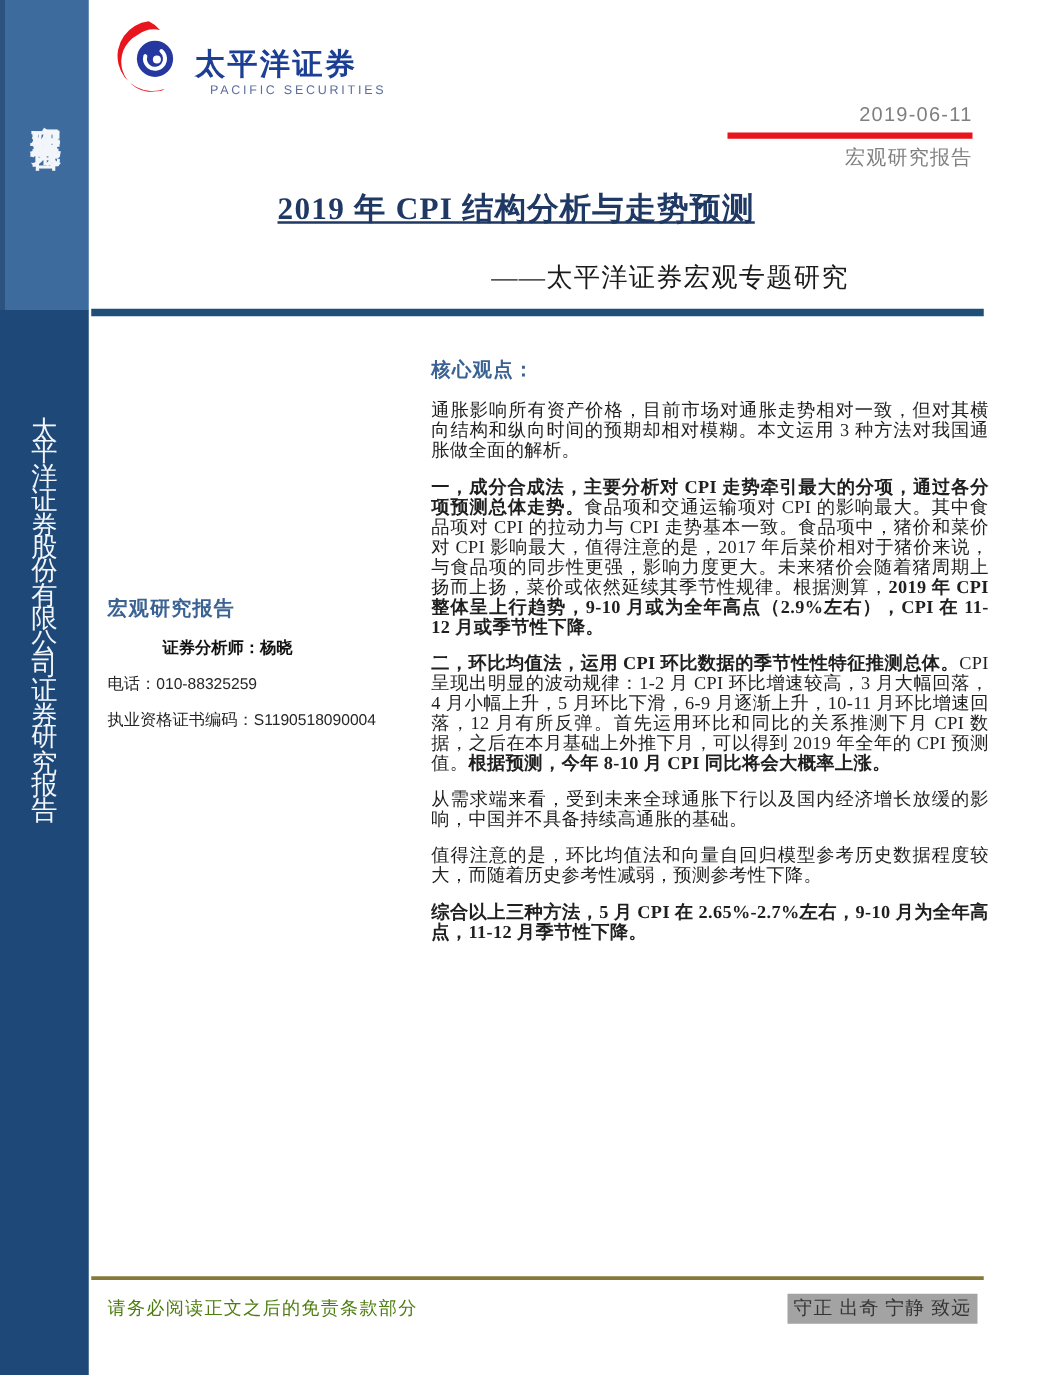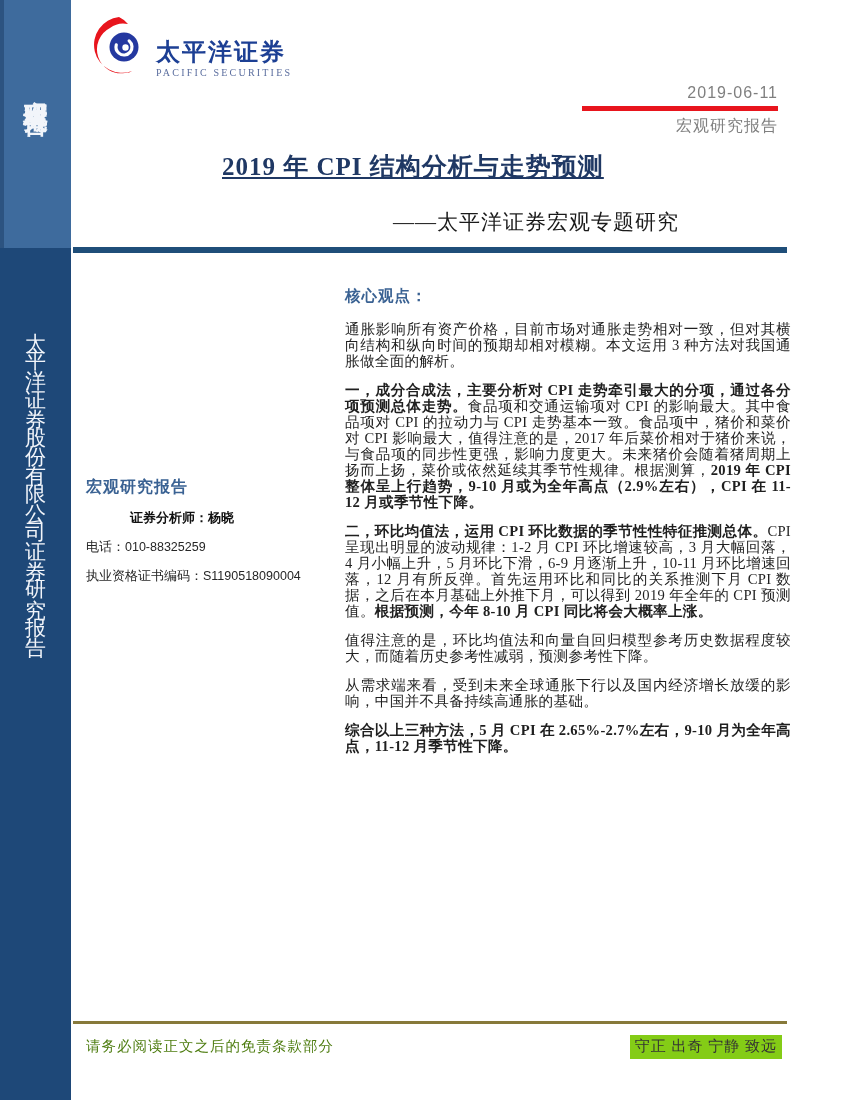--- a/index.html
+++ b/index.html
@@ -47,22 +47,22 @@
     position: absolute; left: 88px; top: 16px;
     display: flex; align-items: flex-end; gap: 8px;
   }
   .logo-mark { width: 60px; height: 62px; }
   .logo-text-cn {
     font-family: "Liberation Sans", "DejaVu Sans", sans-serif;
     font-size: 24px; font-weight: bold; color: #1c3f94; letter-spacing: 2px;
     line-height: 1.1;
   }
   .logo-text-en {
-    font-family: Liberation Serif, serif;
-    font-size: 10px; color: #5a6d9e; letter-spacing: 2.2px; margin-top: 2px;
+    font-family: Liberation Sans, sans-serif;
+    font-size: 10px; color: #5a6d9e; letter-spacing: 2.2px; margin-top: 2px; margin-left: 12px;
   }
 
   .header-right {
     position: absolute; right: 72px; top: 84px; text-align: right;
   }
   .date {
     font-family: "Liberation Sans", "DejaVu Sans", sans-serif;
     font-size: 16px; color: #7f7f7f; letter-spacing: 1px;
   }
   .red-bar {
@@ -117,21 +117,21 @@
   .footer-line {
     position: absolute; left: 73px; top: 1021px; width: 714px; height: 2.5px;
     background: #87793a;
   }
   .footer-left {
     position: absolute; left: 86px; top: 1037px;
     font-size: 14.5px; color: #4d7c0f; letter-spacing: 1px;
   }
   .footer-slogan {
     position: absolute; right: 68px; top: 1035px;
-    background: #84cc16; color: #333; font-size: 15px;
+    background: #a3a3a3; color: #333; font-size: 15px;
     padding: 2px 5px 3px 5px; letter-spacing: 1px;
   }
 </style>
 </head>
 <body>
 
 <div class="sidebar">
   <div class="sidebar-top">
     <span class="vtext vtext-top">宏观研究报告</span>
   </div>
@@ -173,21 +173,21 @@
   <div class="analyst-row"><span>电话：</span><span class="lat">010-88325259</span></div>
   <div class="analyst-row"><span>执业资格证书编码：</span><span class="lat">S1190518090004</span></div>
 </div>
 
 <div class="main-col">
   <div class="core-heading">核心观点：</div>
   <div>
       <p class="para"><span>通胀影响所有资产价格，目前市场对通胀走势相对一致，但对其横向结构和纵向时间的预期却相对模糊。本文运用 3 种方法对我国通胀做全面的解析。</span></p>
       <p class="para"><span class="b">一，成分合成法，主要分析对 CPI 走势牵引最大的分项，通过各分项预测总体走势。</span><span>食品项和交通运输项对 CPI 的影响最大。其中食品项对 CPI 的拉动力与 CPI 走势基本一致。食品项中，猪价和菜价对 CPI 影响最大，值得注意的是，2017 年后菜价相对于猪价来说，与食品项的同步性更强，影响力度更大。未来猪价会随着猪周期上扬而上扬，菜价或依然延续其季节性规律。根据测算，</span><span class="b">2019 年 CPI 整体呈上行趋势，9-10 月或为全年高点（2.9%左右），CPI 在 11-12 月或季节性下降。</span></p>
       <p class="para"><span class="b">二，环比均值法，运用 CPI 环比数据的季节性性特征推测总体。</span><span>CPI 呈现出明显的波动规律：1-2 月 CPI 环比增速较高，3 月大幅回落，4 月小幅上升，5 月环比下滑，6-9 月逐渐上升，10-11 月环比增速回落，12 月有所反弹。首先运用环比和同比的关系推测下月 CPI 数据，之后在本月基础上外推下月，可以得到 2019 年全年的 CPI 预测值。</span><span class="b">根据预测，今年 8-10 月 CPI 同比将会大概率上涨。</span></p>
+      <p class="para"><span>从需求端来看，受到未来全球通胀下行以及国内经济增长放缓的影响，中国并不具备持续高通胀的基础。</span></p>
       <p class="para"><span>值得注意的是，环比均值法和向量自回归模型参考历史数据程度较大，而随着历史参考性减弱，预测参考性下降。</span></p>
-      <p class="para"><span>从需求端来看，受到未来全球通胀下行以及国内经济增长放缓的影响，中国并不具备持续高通胀的基础。</span></p>
       <p class="para"><span class="b">综合以上三种方法，5 月 CPI 在 2.65%-2.7%左右，9-10 月为全年高点，11-12 月季节性下降。</span></p>
     </div>
 </div>
 
 <div class="footer-line"></div>
 <div class="footer-left">请务必阅读正文之后的免责条款部分</div>
 <div class="footer-slogan">守正 出奇 宁静 致远</div>
 
 </body></html>

